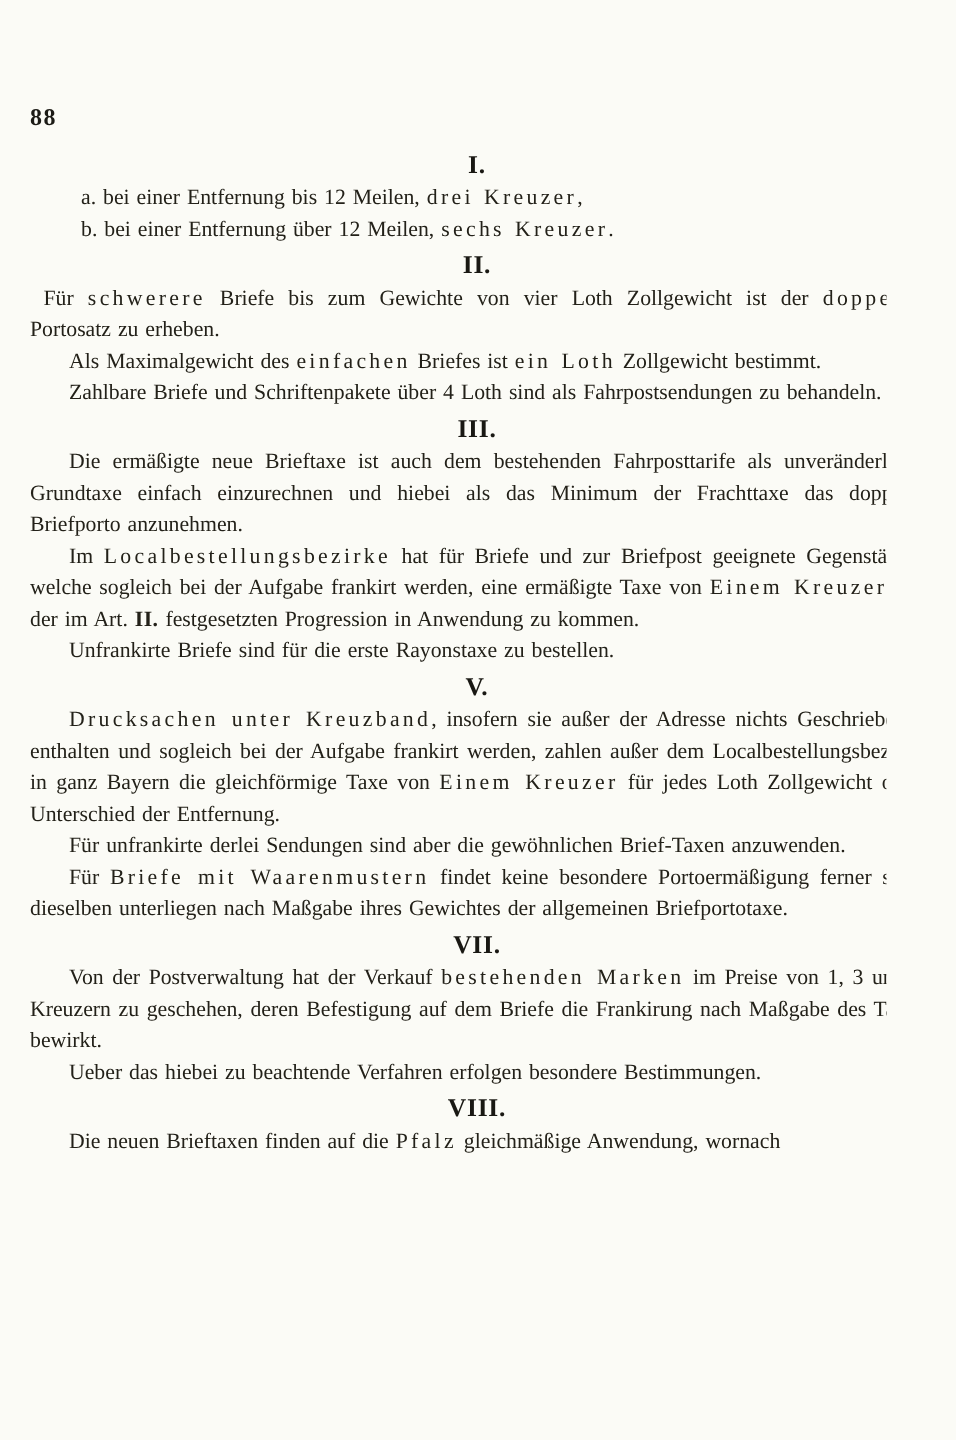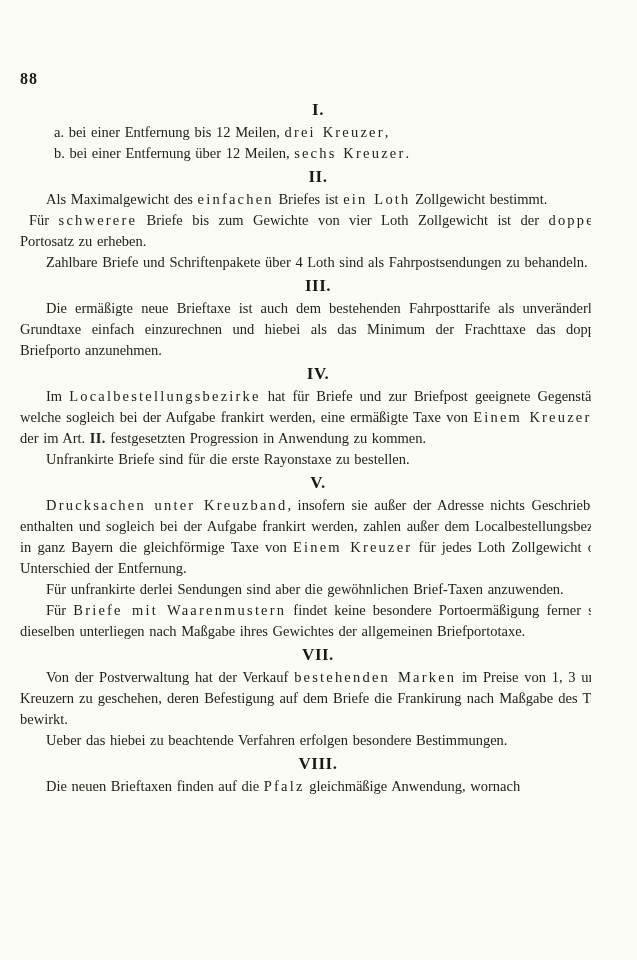--- a/index.html
+++ b/index.html
@@ -57,26 +57,25 @@
 </head>
 <body>
 
 <div class="page">
   <div class="page-number">88</div>
   <div class="content">
       <div class="sec-heading">I.</div>
       <p class="para indent-list"><span class="">a. bei einer Entfernung bis 12 Meilen, </span><span class="em">drei Kreuzer</span><span class="">,</span></p>
       <p class="para indent-list"><span class="">b. bei einer Entfernung über 12 Meilen, </span><span class="em">sechs Kreuzer</span><span class="">.</span></p>
       <div class="sec-heading">II.</div>
+      <p class="para indent-small"><span class="">Für </span><span class="em">schwerere</span><span class=""> Briefe bis zum Gewichte von vier Loth Zollgewicht ist der </span><span class="em">doppelte</span><span class=""> Portosatz zu erheben.</span></p>
       <p class="para indent-normal"><span class="">Als Maximalgewicht des </span><span class="em">einfachen</span><span class=""> Briefes ist </span><span class="em">ein Loth</span><span class=""> Zollgewicht bestimmt.</span></p>
-      <p class="para indent-small"><span class="">Für </span><span class="em">schwerere</span><span class=""> Briefe bis zum Gewichte von vier Loth Zollgewicht ist der </span><span class="em">doppelte</span><span class=""> Portosatz zu erheben.</span></p>
       <p class="para indent-normal"><span class="">Zahlbare Briefe und Schriftenpakete über 4 Loth sind als Fahrpostsendungen zu behandeln.</span></p>
       <div class="sec-heading">III.</div>
       <p class="para indent-normal"><span class="">Die ermäßigte neue Brieftaxe ist auch dem bestehenden Fahrposttarife als unveränderliche Grundtaxe einfach einzurechnen und hiebei als das Minimum der Frachttaxe das doppelte Briefporto anzunehmen.</span></p>
-      <div class="sec-heading">IV.</div>
       <p class="para indent-normal"><span class="">Im </span><span class="em">Localbestellungsbezirke</span><span class=""> hat für Briefe und zur Briefpost geeignete Gegenstände, welche sogleich bei der Aufgabe frankirt werden, eine ermäßigte Taxe von </span><span class="em">Einem Kreuzer</span><span class=""> mit der im Art. </span><span class="b">II.</span><span class=""> festgesetzten Progression in Anwendung zu kommen.</span></p>
       <p class="para indent-normal"><span class="">Unfrankirte Briefe sind für die erste Rayonstaxe zu bestellen.</span></p>
       <div class="sec-heading">V.</div>
       <p class="para indent-normal"><span class="em">Drucksachen unter Kreuzband</span><span class="">, insofern sie außer der Adresse nichts Geschriebenes enthalten und sogleich bei der Aufgabe frankirt werden, zahlen außer dem Localbestellungsbezirke in ganz Bayern die gleichförmige Taxe von </span><span class="em">Einem Kreuzer</span><span class=""> für jedes Loth Zollgewicht ohne Unterschied der Entfernung.</span></p>
       <p class="para indent-normal"><span class="">Für unfrankirte derlei Sendungen sind aber die gewöhnlichen Brief-Taxen anzuwenden.</span></p>
       <p class="para indent-normal"><span class="">Für </span><span class="em">Briefe mit Waarenmustern</span><span class=""> findet keine besondere Portoermäßigung ferner statt, dieselben unterliegen nach Maßgabe ihres Gewichtes der allgemeinen Briefportotaxe.</span></p>
       <div class="sec-heading">VII.</div>
       <p class="para indent-normal"><span class="">Von der Postverwaltung hat der Verkauf </span><span class="em">bestehenden Marken</span><span class=""> im Preise von 1, 3 und 6 Kreuzern zu geschehen, deren Befestigung auf dem Briefe die Frankirung nach Maßgabe des Tarifs bewirkt.</span></p>
       <p class="para indent-normal"><span class="">Ueber das hiebei zu beachtende Verfahren erfolgen besondere Bestimmungen.</span></p>
       <div class="sec-heading">VIII.</div>

